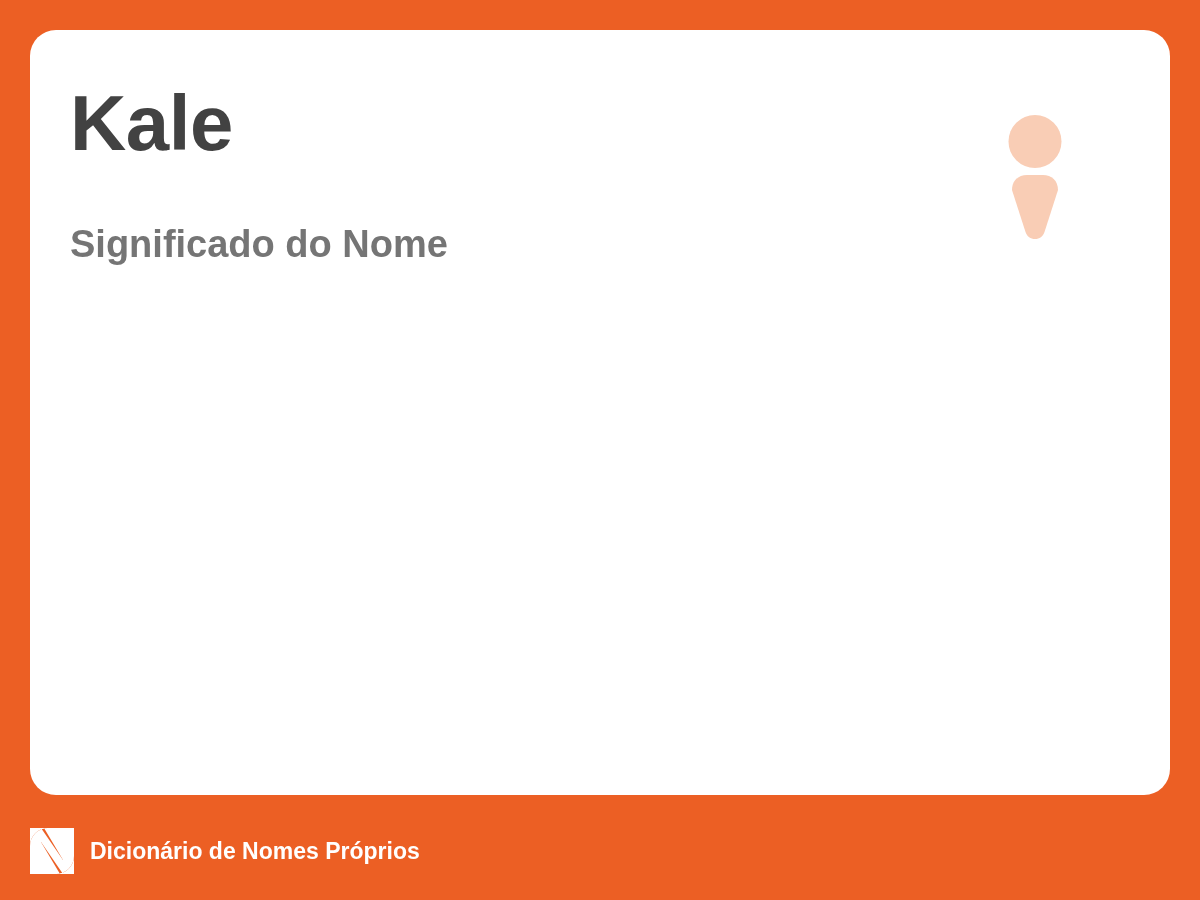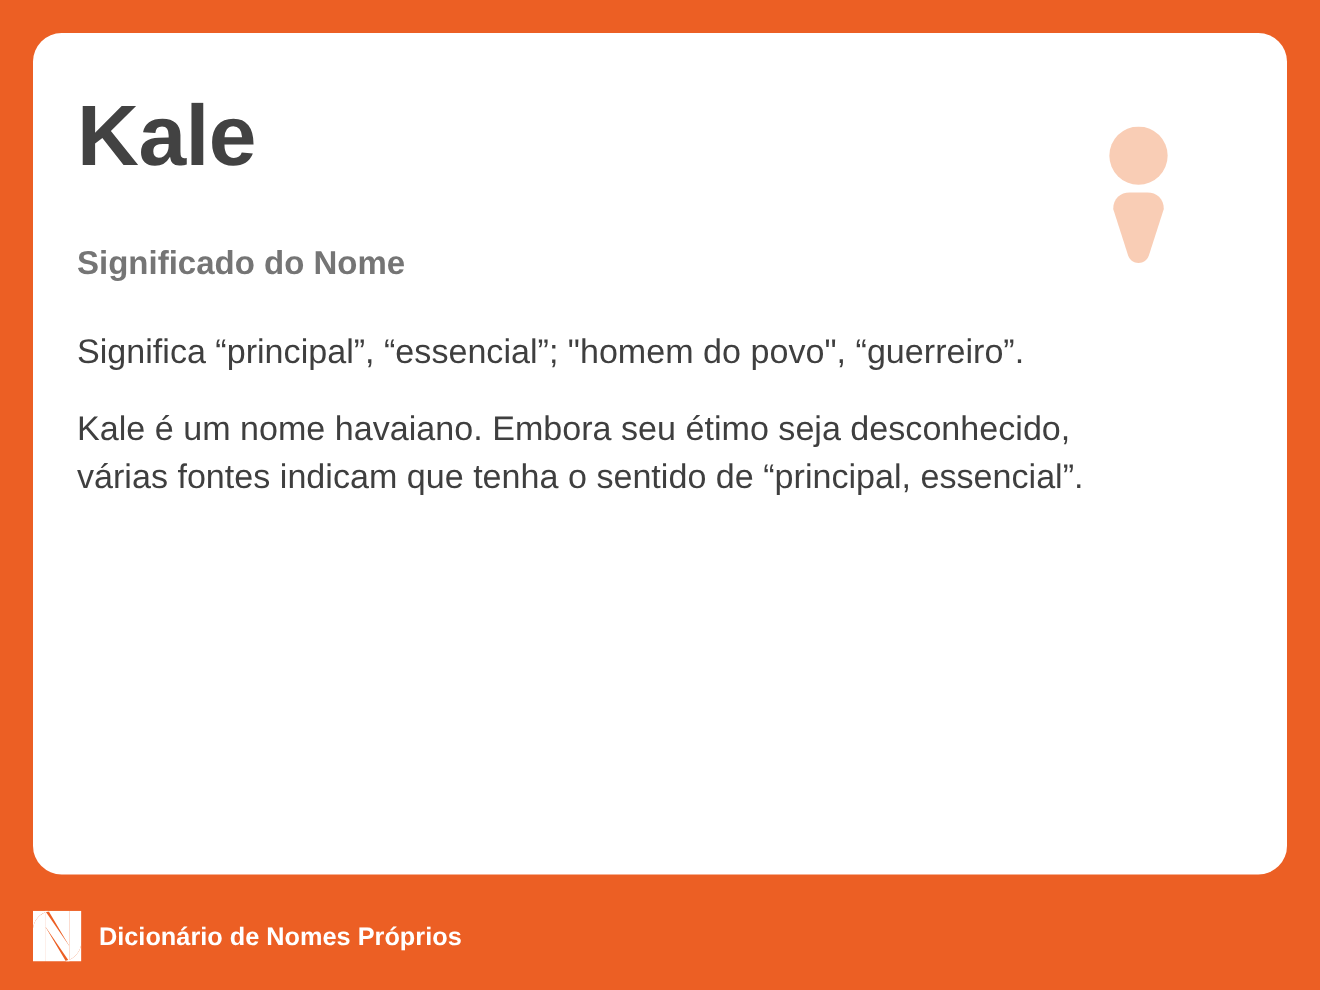--- a/index.html
+++ b/index.html
@@ -59,21 +59,21 @@
     color: #424242;
     letter-spacing: -0.5px;
     position: relative;
     top: -8px;
   }
 
   
   .section-subtitle {
     margin: 0;
     padding: 0;
-    font-size: 30px;
+    font-size: 38px;
     line-height: 1.2;
     font-weight: 700;
     color: #757575;
     position: relative;
     top: 52px;
   }
 
   
   .body-text {
     position: relative;
@@ -126,24 +126,20 @@
           <circle cx="29" cy="26.5" r="26.5" fill="#F9CDB5"></circle>
           <path d="M6 75 C6 65.5 12.5 60 21 60 L37 60 C45.5 60 52 65.5 52 75
                    L38.5 117 C37 121.5 33.5 124 29 124 C24.5 124 21 121.5 19.5 117 Z" fill="#F9CDB5"></path>
         </svg>
       </div>
 
       <h1 class="name-title">Kale</h1>
 
       <h2 class="section-subtitle">Significado do Nome</h2>
 
-      <div class="body-text">
-        <p>Significa “principal”, “essencial”; "homem do povo", “guerreiro”.</p>
-        <p>Kale é um nome havaiano. Embora seu étimo seja desconhecido, várias fontes indicam que tenha o sentido de “principal, essencial”.</p>
-      </div>
 
     </div>
   </div>
 
   <div class="footer">
     <span class="footer-logo">
       <svg viewBox="0 0 44 46" xmlns="http://www.w3.org/2000/svg" aria-hidden="true">
         <path d="M0 18 C0 8 8 0 18 0 L18 0 L44 0 L44 28 C44 38 36 46 26 46
                  L26 46 L0 46 Z M0 18 L0 46 L11 46 L11 14 L30 46 L44 46 L44 28
                  L44 0 L33 0 L33 32 L14 0 L0 0 Z" fill="#FFFFFF" fill-rule="evenodd"></path>

